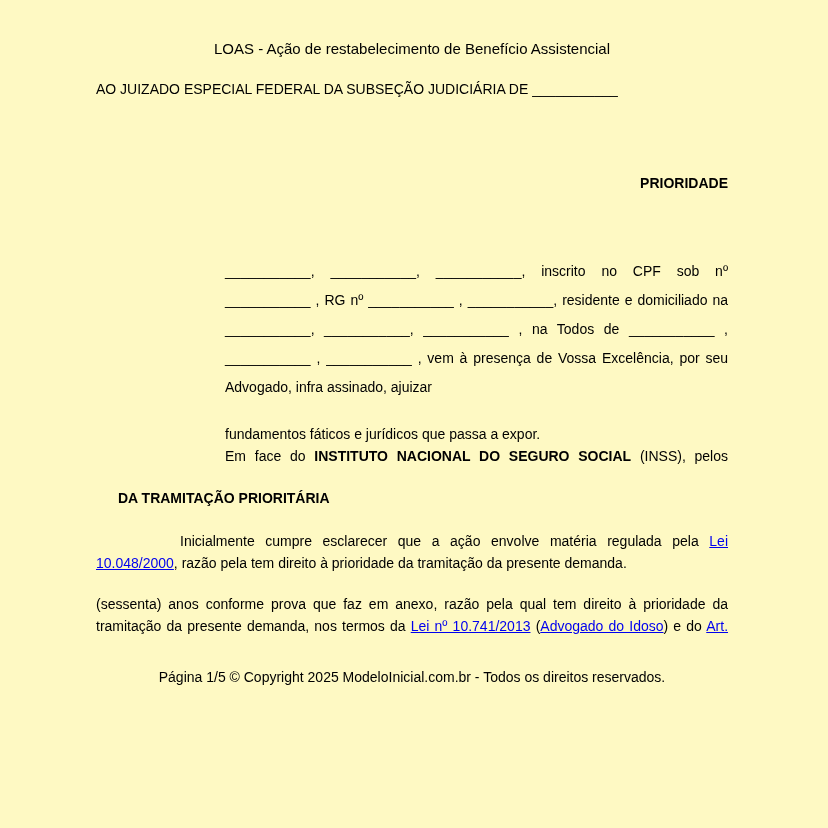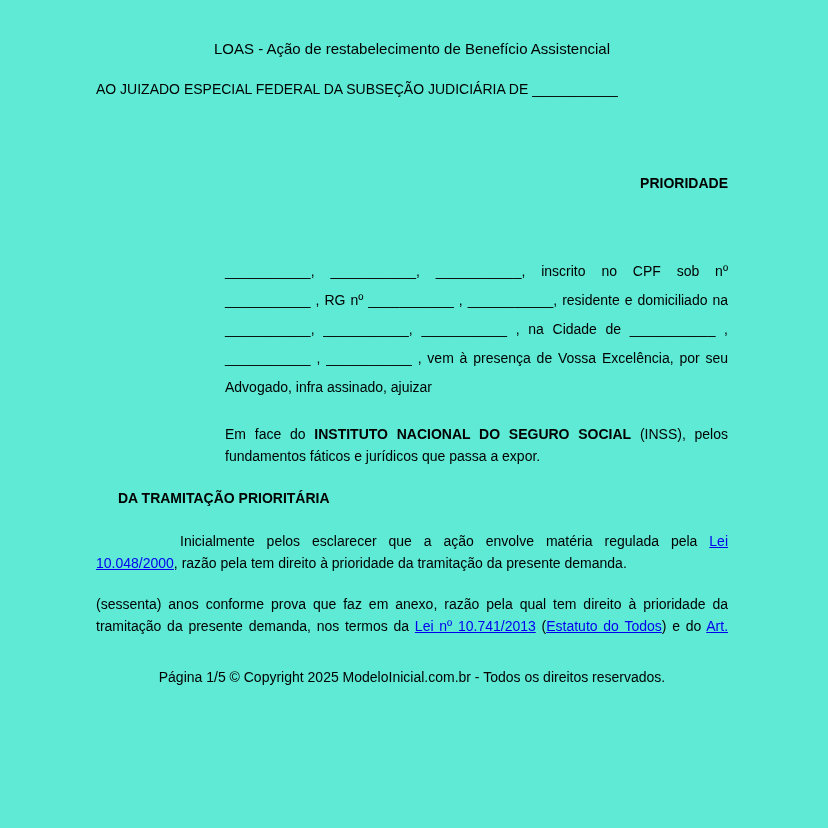--- a/index.html
+++ b/index.html
@@ -1,20 +1,20 @@
 <!DOCTYPE html>
 <html lang="pt-BR" style="--link-color: #0000EE;"><head>
 <meta charset="utf-8">
 <style>
   html, body { margin: 0; padding: 0; background: #ffffff; }
   .page {
     position: relative;
     width: 828px;
     height: 828px;
-    background: #5eead4;
+    background: #fef9c3;
     box-sizing: border-box;
     padding: 38px 100px 0 96px;
     font-family: "Liberation Sans", sans-serif;
     font-size: 14px;
     color: #000000;
     overflow: hidden;
   }
   .doc-title   { text-align: center; font-size: 15px; line-height: 22px; }
   .addressee   { margin-top: 18px; line-height: 22px; }
   .priority    { margin-top: 72px; text-align: right; font-weight: bold; line-height: 22px; }
@@ -43,38 +43,38 @@
 
   <div class="doc-title">LOAS - Ação de restabelecimento de Benefício Assistencial</div>
 
   <div class="addressee">AO JUIZADO ESPECIAL FEDERAL DA SUBSEÇÃO JUDICIÁRIA DE ___________</div>
 
   <div class="priority">PRIORIDADE</div>
 
   <div class="qualification">
       <div class="tline just"><span class="">___________, ___________, ___________, inscrito no CPF sob nº</span></div>
       <div class="tline just"><span class="">___________ , RG nº ___________ , ___________, residente e domiciliado na</span></div>
-      <div class="tline just"><span class="">___________, ___________, ___________ , na Cidade de ___________ ,</span></div>
+      <div class="tline just"><span class="">___________, ___________, ___________ , na Todos de ___________ ,</span></div>
       <div class="tline just"><span class="">___________ , ___________ , vem à presença de Vossa Excelência, por seu</span></div>
       <div class="tline"><span class="">Advogado, infra assinado, ajuizar</span></div>
     </div>
 
 
   <div class="emface">
+      <div class="tline"><span class="">fundamentos fáticos e jurídicos que passa a expor.</span></div>
       <div class="tline just"><span class="">Em face do </span><span class="bold">INSTITUTO NACIONAL DO SEGURO SOCIAL</span><span class=""> (INSS), pelos</span></div>
-      <div class="tline"><span class="">fundamentos fáticos e jurídicos que passa a expor.</span></div>
     </div>
 
   <div class="section-heading">DA TRAMITAÇÃO PRIORITÁRIA</div>
 
   <div class="para p1">
-      <div class="tline just indent"><span class="">Inicialmente pelos esclarecer que a ação envolve matéria regulada pela </span><a class="link">Lei</a></div>
+      <div class="tline just indent"><span class="">Inicialmente cumpre esclarecer que a ação envolve matéria regulada pela </span><a class="link">Lei</a></div>
       <div class="tline"><a class="link">10.048/2000</a><span class="">, razão pela tem direito à prioridade da tramitação da presente demanda.</span></div>
     </div>
 
   <div class="para p2">
       <div class="tline just"><span class="">(sessenta) anos conforme prova que faz em anexo, razão pela qual tem direito à prioridade da</span></div>
-      <div class="tline just"><span class="">tramitação da presente demanda, nos termos da </span><a class="link">Lei nº 10.741/2013</a><span class=""> (</span><a class="link">Estatuto do Todos</a><span class="">) e do </span><a class="link">Art.</a></div>
+      <div class="tline just"><span class="">tramitação da presente demanda, nos termos da </span><a class="link">Lei nº 10.741/2013</a><span class=""> (</span><a class="link">Advogado do Idoso</a><span class="">) e do </span><a class="link">Art.</a></div>
     </div>
 
   <div class="footer">Página 1/5 © Copyright 2025 ModeloInicial.com.br - Todos os direitos reservados.</div>
 
 </div>
 
 </body></html>

